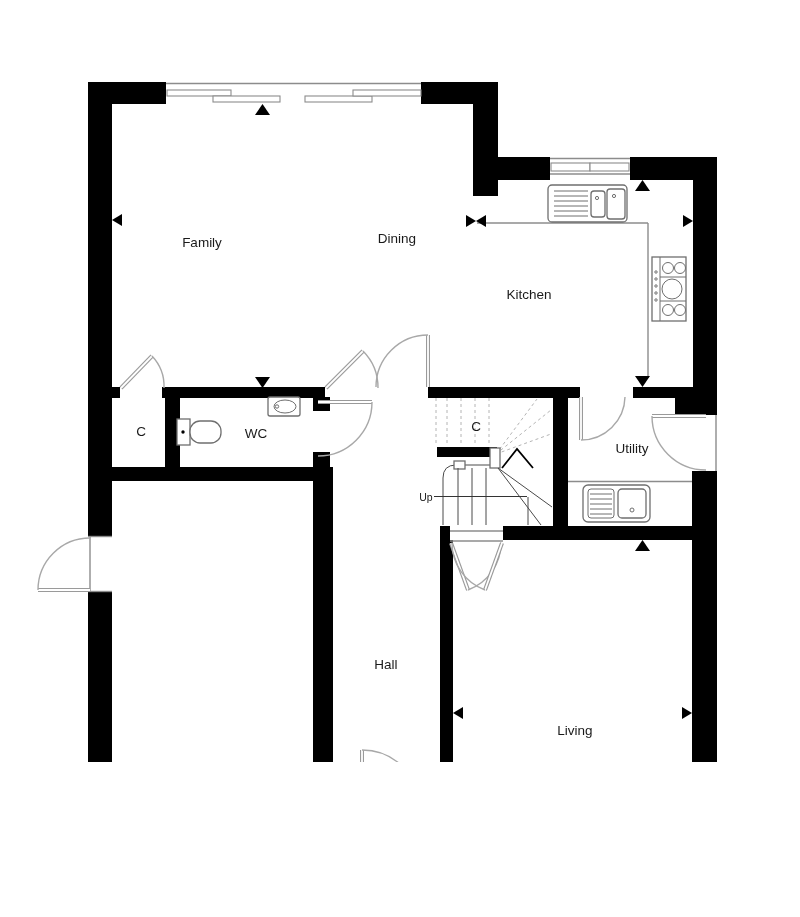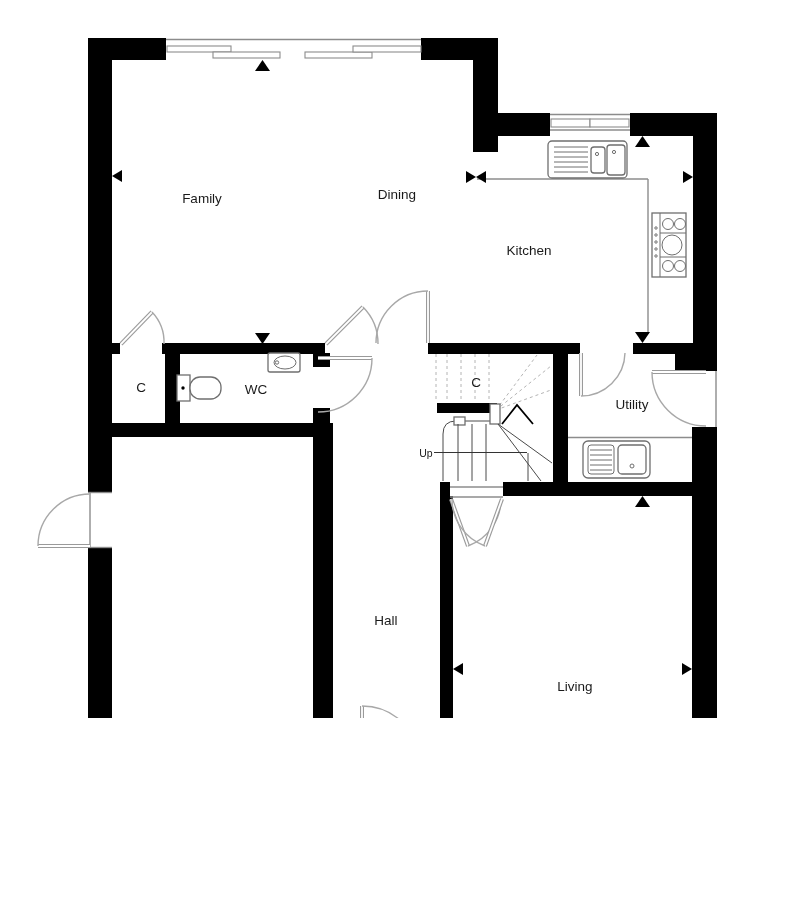--- a/index.html
+++ b/index.html
@@ -1,17 +1,17 @@
 <!DOCTYPE html>
 <html><head>
 <meta charset="utf-8">
 <style>
   html,body{margin:0;padding:0;background:#ffffff;}
   .plan-wrap{position:relative;width:800px;height:718px;background:#ffffff;overflow:hidden;
-    font-family:"Liberation Sans","DejaVu Sans",sans-serif;}
+    font-family:"Liberation Sans","DejaVu Sans",sans-serif;margin-top:44px;}
   svg{display:block;}
   text.room{font-family:"Liberation Sans","DejaVu Sans",sans-serif;font-size:13.5px;fill:#1a1a1a;}
   text.small{font-family:"Liberation Sans","DejaVu Sans",sans-serif;font-size:10.5px;fill:#1a1a1a;}
   .wall{fill:#000000;stroke:none;}
   .thin{stroke:#8c8c8c;stroke-width:1.4;fill:none;}
   .arc{stroke:#a8a8a8;stroke-width:1.4;fill:none;}
   .leafO{stroke:#9a9a9a;stroke-width:4;fill:none;stroke-linecap:butt;}
   .leafI{stroke:#ffffff;stroke-width:1.8;fill:none;stroke-linecap:butt;}
   .fix{stroke:#6f6f6f;stroke-width:1.3;fill:#ffffff;}
   .fixl{stroke:#6f6f6f;stroke-width:1;fill:none;}

